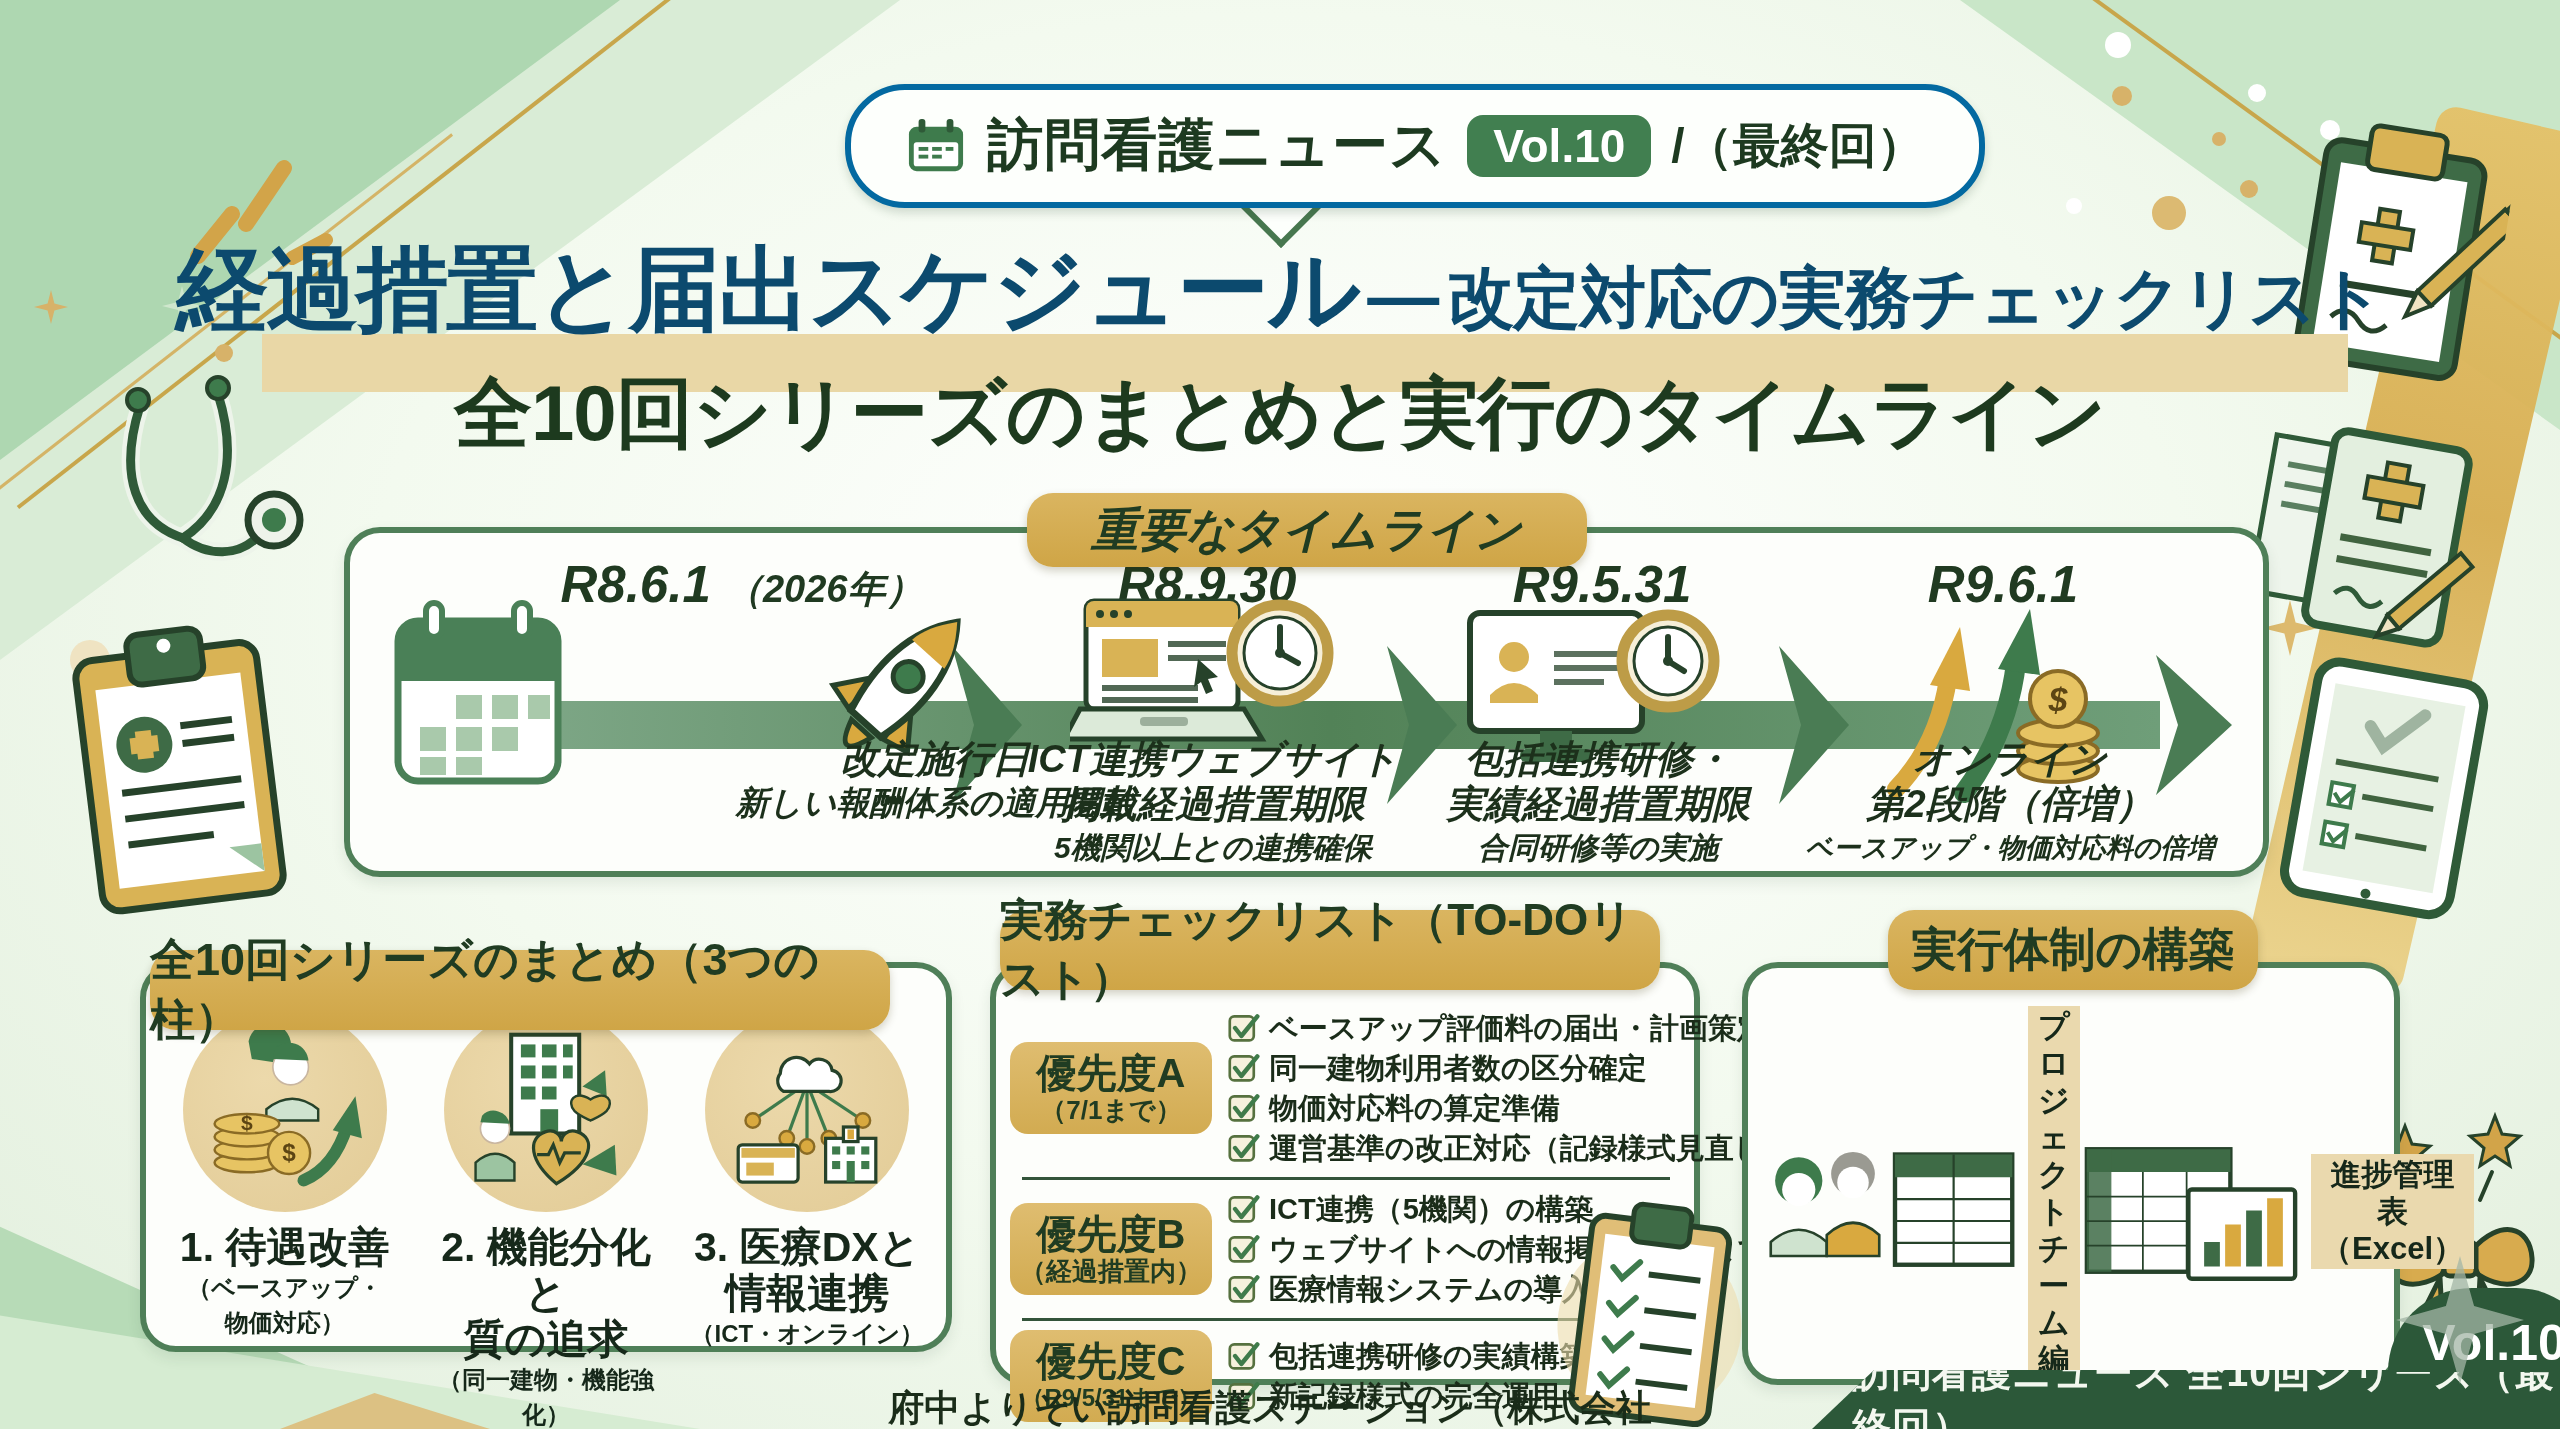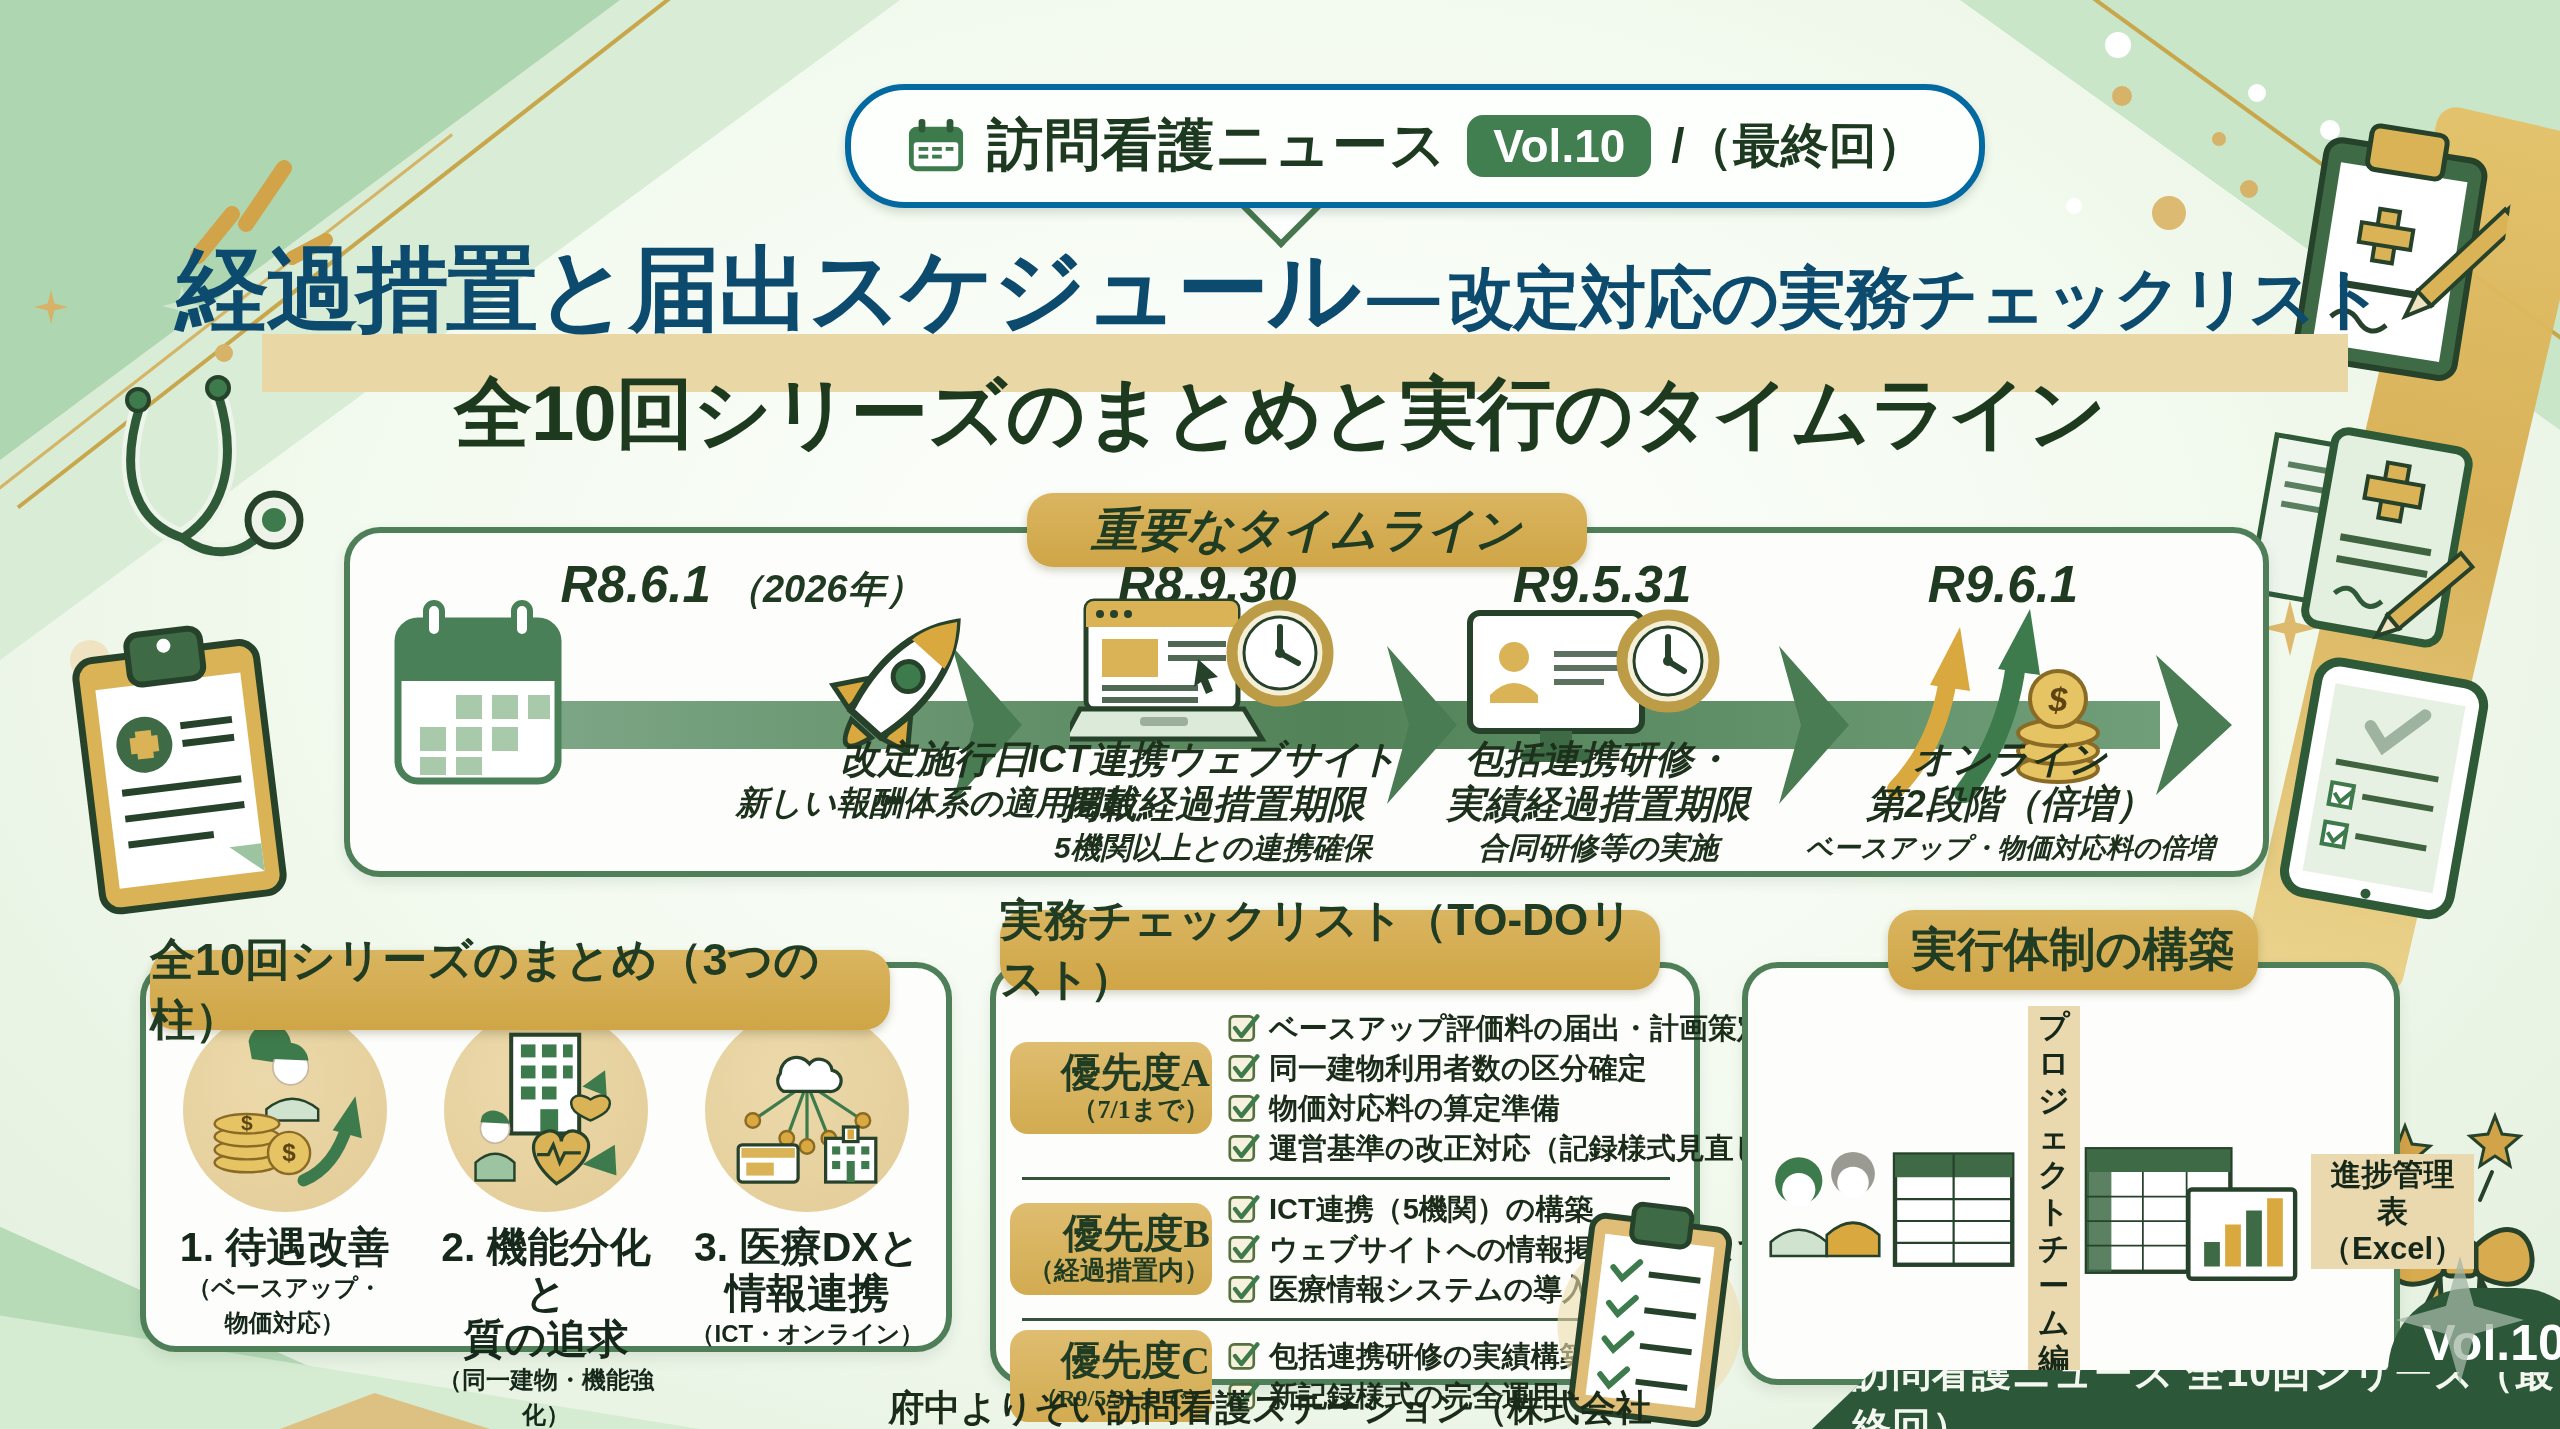--- a/index.html
+++ b/index.html
@@ -69,22 +69,22 @@
   .pl-circle{width:204px;height:204px;border-radius:50%;background:radial-gradient(circle at 40% 35%,#ecd9ab,#e2cb96);
     display:flex;align-items:center;justify-content:center;}
   .pl-title{font-size:41px;font-weight:900;line-height:46px;text-align:center;margin-top:12px;color:#16281a;}
   .pl-sub{font-size:24px;font-weight:800;line-height:35px;text-align:center;color:#16281a;}
 
   
   .cl-panel{left:990px;top:962px;width:698px;height:411px;}
   .cl-badge{left:4px;top:-58px;width:660px;height:80px;font-size:44px;}
   .cl-body{padding:34px 10px 0 12px;display:flex;flex-direction:column;}
   .cl-group{display:flex;align-items:center;gap:16px;padding:6px 2px;}
-  .cl-label{flex:0 0 198px;background:linear-gradient(180deg,#dfbd70,#d2ab51);border-radius:18px;text-align:right;
-    padding:9px 2px;color:#203c22;font-family:Liberation Serif, serif;}
+  .cl-label{flex:0 0 198px;background:linear-gradient(180deg,#dfbd70,#d2ab51);border-radius:18px;text-align:center;
+    padding:9px 2px;color:#203c22;}
   .cl-label-main{font-size:40px;font-weight:900;line-height:44px;}
   .cl-label-note{font-size:26px;font-weight:900;line-height:30px;}
   .cl-items{list-style:none;margin:0;padding:0;}
   .cl-items li{display:flex;align-items:center;gap:9px;font-size:29px;font-weight:800;line-height:40px;color:#1a2c19;white-space:nowrap;}
   .chk{width:32px;height:32px;flex:0 0 32px;display:inline-block;}
   .cl-divider{height:3px;background:#33543a;margin:3px 14px;}
 
   
   .st-panel{left:1742px;top:962px;width:646px;height:411px;}
   .st-badge{left:140px;top:-58px;width:370px;height:80px;font-size:46px;}

